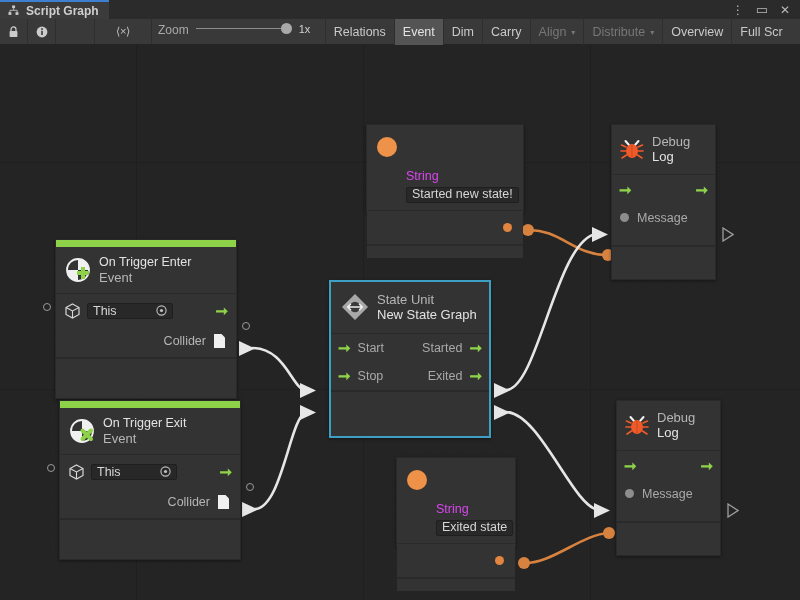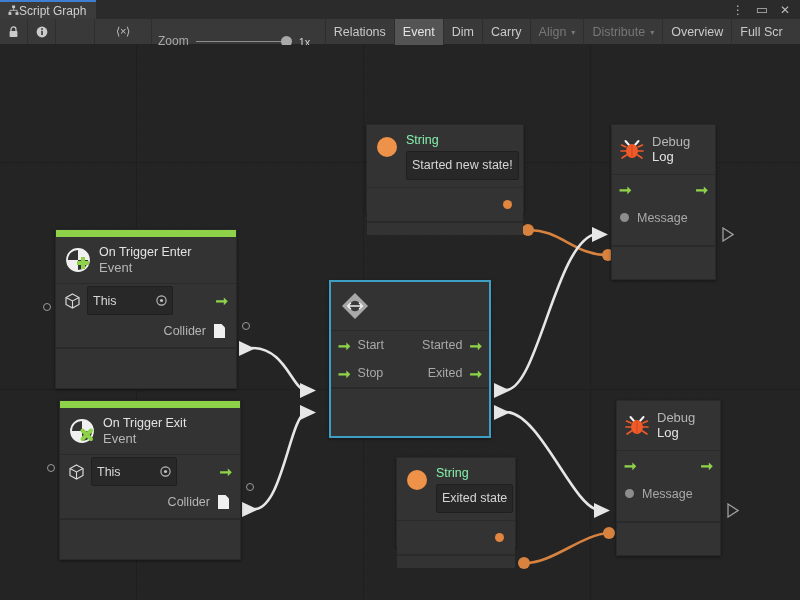--- a/index.html
+++ b/index.html
@@ -13,27 +13,28 @@
   }
   #app{position:relative;width:800px;height:600px;overflow:hidden;}
 
   
   .tabbar{
     position:absolute;left:0;top:0;width:800px;height:19px;
     background:#2b2b2b;
     display:flex;align-items:flex-end;
   }
   .tab{
-    height:19px;display:flex;align-items:center;gap:0;
+    height:19px;display:flex;align-items:center;gap:7px;
     padding:0 10px 0 8px;
     background:#3b3b3b;
     border-top:2px solid #3f7fd1;
     box-sizing:border-box;
     color:#cfcfcf;font-size:12px;
     max-width:170px;
+    font-weight:bold;
   }
   .tab .tabtext{white-space:nowrap;}
   .winbtns{
     margin-left:auto;display:flex;align-items:center;gap:12px;
     padding-right:10px;height:19px;color:#b9b9b9;
   }
   .winbtns span{font-size:12px;line-height:1;cursor:default;}
 
   
   .toolbar{
@@ -50,21 +51,21 @@
   }
   .tb-code{
     width:56px;height:25px;display:flex;align-items:center;justify-content:center;
     border-right:1px solid #2e2e2e;color:#c0c0c0;font-size:11px;letter-spacing:-0.3px;
   }
   .tb-gap{width:38px;height:25px;border-right:1px solid #2e2e2e;}
   .tb-graphname{
     display:flex;align-items:center;gap:6px;padding:0 10px 0 8px;height:25px;
     color:#c9c9c9;font-size:12px;white-space:nowrap;
   }
-  .zoomwrap{display:flex;align-items:flex-end;gap:7px;height:25px;padding-left:6px;margin-top:7px;}
+  .zoomwrap{display:flex;align-items:flex-start;gap:7px;height:25px;padding-left:6px;margin-top:7px;}
   .zoomlabel{color:#a8a8a8;font-size:12px;}
   .slider{position:relative;width:96px;height:12px;display:flex;align-items:center;}
   .slider .track{position:absolute;left:0;right:0;height:1px;background:#8d8d8d;}
   .slider .knob{position:absolute;right:0;width:11px;height:11px;border-radius:50%;background:#a9a9a9;}
   .zoomval{color:#d0d0d0;font-size:11px;min-width:16px;}
   .tb-sep{width:10px;}
   .tb-btn{
     height:26px;display:flex;align-items:center;justify-content:center;
     padding:0 8px;color:#c9c9c9;font-size:12.5px;white-space:nowrap;
     border-left:1px solid #2e2e2e;box-sizing:border-box;
@@ -94,34 +95,34 @@
     border:1px solid #292929;
     box-sizing:border-box;
     box-shadow:0 1px 3px rgba(0,0,0,.45);
   }
   .node.selected{border:2px solid #3d9fc4;}
   .node .accent{height:7px;background:#8ed249;}
   .node .head{display:flex;align-items:center;gap:8px;padding:7px 8px 7px 9px;background:#333333;}
   .node .head .ttl{line-height:1.18;}
   .node .head .ttl .t1{font-size:13px;color:#b6b6b6;}
   .node .head .ttl .t2{font-size:13px;color:#e3e3e3;}
-  .node .head .ttl .t1.big{font-size:12.5px;color:#86efac;}
+  .node .head .ttl .t1.big{font-size:12.5px;color:#d946ef;margin-top:36px;}
   .node .divider{height:1px;background:#2a2a2a;}
   .node .body{position:relative;background:#333333;}
   .node .footer{height:12px;background:#333333;border-top:1px solid #2a2a2a;}
 
   .row{position:relative;display:flex;align-items:center;height:22px;padding:0 8px;box-sizing:border-box;}
   .row.between{justify-content:space-between;}
   .portlabel{font-size:12.5px;color:#a9a9a9;}
 
   .greenarrow{color:#8ed249;font-size:15px;line-height:1;font-weight:bold;}
 
   .field{
     background:#282828;border:1px solid #1f1f1f;border-radius:2px;
-    height:29px;display:flex;align-items:center;padding:0 5px;
+    height:16px;display:flex;align-items:center;padding:0 5px;
     font-size:12.5px;color:#d6d6d6;box-sizing:border-box;white-space:nowrap;
   }
   .field.withpick{justify-content:space-between;gap:6px;min-width:86px;}
 
   .dot{width:9px;height:9px;border-radius:50%;background:#8d8d8d;display:inline-block;}
   .dot.orange{background:#e2853f;}
   .circle-out{width:8px;height:8px;border-radius:50%;border:1px solid #9a9a9a;box-sizing:border-box;}
 
   .sidemark{position:absolute;display:flex;align-items:center;}
 
@@ -288,21 +289,21 @@
       <div class="divider"></div>
       <div class="footer"></div>
     </div>
     <div class="sidemark" style="left:722px;top:182px;">
       <span class="tri-out" style="border-left:0;width:0;height:0;border-top:7px solid transparent;border-bottom:7px solid transparent;border-left:11px solid transparent;"></span>
       <svg width="12" height="15" viewBox="0 0 12 15" style="position:absolute;left:0;top:0;">
         <polygon points="1,1 11,7.5 1,14" fill="none" stroke="#9e9e9e" stroke-width="1.3"></polygon>
       </svg>
     </div>
 
-    <div class="node" style="left:55px;top:184px;width:182px;height:160px;">
+    <div class="node" style="left:55px;top:194px;width:182px;height:160px;">
       <div class="accent"></div>
       <div class="head" style="padding:8px 8px 8px 9px;">
         <span style="display:flex;">
           <svg width="26" height="26" viewBox="0 0 26 26">
             <path d="M13 2 a11 11 0 1 0 0 22 a11 11 0 1 0 0 -22 z" fill="none" stroke="#f0f0f0" stroke-width="1.8"></path>
             <path d="M13 13 L13 2 A11 11 0 0 1 24 13 Z" fill="#f0f0f0"></path>
             <path d="M13 13 L13 24 A11 11 0 0 1 2 13 Z" fill="#f0f0f0"></path>
             <rect x="12" y="14" width="12" height="4" fill="#8ed249"></rect>
             <rect x="16" y="10" width="4" height="12" fill="#8ed249"></rect>
           </svg>
@@ -351,20 +352,24 @@
 
     <div class="node selected" style="left:329px;top:235px;width:162px;height:158px;">
       <div class="head" style="padding:10px 8px 10px 10px;">
         <span style="display:flex;">
           <svg width="28" height="28" viewBox="0 0 28 28">
             <path d="M14 1 L27 14 L14 27 L1 14 Z" fill="#a8a8a8" stroke="#6f6f6f" stroke-width="1"></path>
             <circle cx="14" cy="14" r="5.2" fill="#3a3a3a"></circle>
             <path d="M7 14 H21 M9.5 11.2 L6.6 14 L9.5 16.8 M18.5 11.2 L21.4 14 L18.5 16.8" stroke="#f0f0f0" stroke-width="1.5" fill="none" stroke-linecap="round" stroke-linejoin="round"></path>
           </svg>
         </span>
+        <div class="ttl">
+          <div class="t1">State Unit</div>
+          <div class="t2">New  State  Graph</div>
+        </div>
       </div>
       <div class="divider"></div>
       <div class="body" style="height:56px;">
         <div class="row between" style="height:28px;padding:0 7px;">
           <span style="display:flex;align-items:center;gap:7px;">
             <span class="greenarrow">➞</span>
             <span class="portlabel">Start</span>
           </span>
           <span style="display:flex;align-items:center;gap:7px;">
             <span class="portlabel">Started</span>

